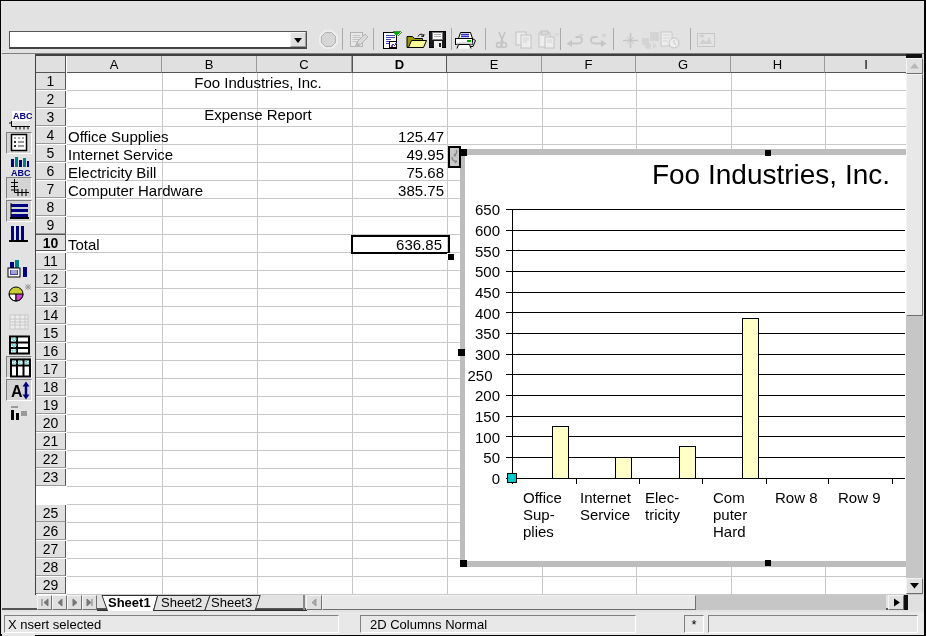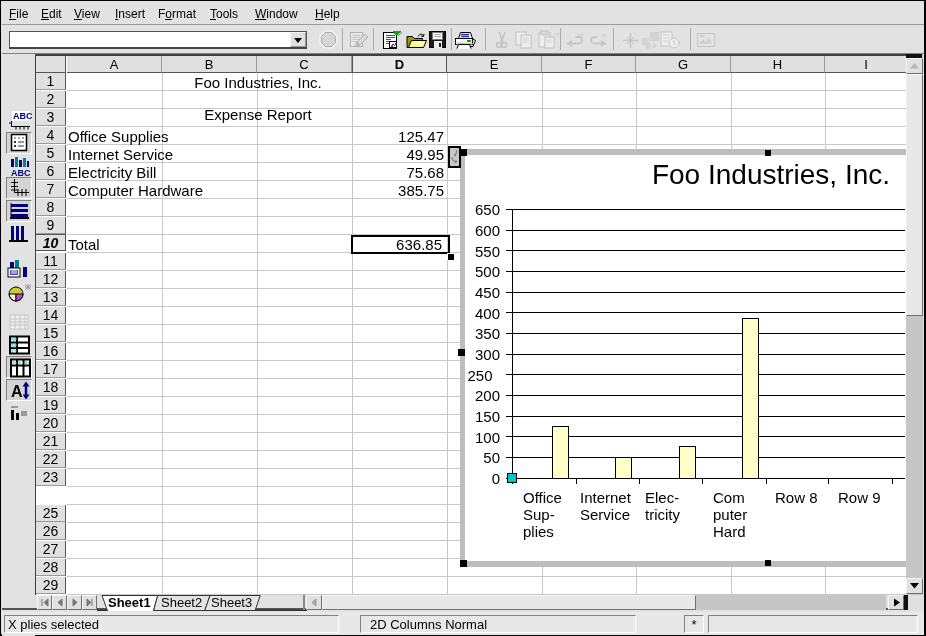--- a/index.html
+++ b/index.html
@@ -42,30 +42,20 @@
 .navb { position:absolute; top:0px; width:15px; height:15px; background:#e0e0e0; border:1px solid; border-color:#f4f4f4 #707070 #707070 #f4f4f4; font-size:8px; text-align:center; line-height:13px; color:#666; }
 .tab { position:absolute; top:0; height:15px; font-size:13px; line-height:15px; padding:0 6px; }
 
 #statusbar { position:absolute; left:1px; top:611px; width:922px; height:23px; background:#e8e8e8; }
 .panel { position:absolute; top:3px; height:18px; border:1px solid; border-color:#808080 #fff #fff #808080; font-size:13px; line-height:17px; padding-left:3px; color:#000; }
 </style>
 </head>
 <body>
 <div id="win">
 
-<div id="menubar">
-  <span style="left:7px"><u>F</u>ile</span>
-  <span style="left:39px"><u>E</u>dit</span>
-  <span style="left:72px"><u>V</u>iew</span>
-  <span style="left:113px"><u>I</u>nsert</span>
-  <span style="left:156px">F<u>o</u>rmat</span>
-  <span style="left:208px"><u>T</u>ools</span>
-  <span style="left:253px"><u>W</u>indow</span>
-  <span style="left:313px"><u>H</u>elp</span>
-</div>
 
 <div id="toolbar">
   <div id="combo">
         <div class="btn"><svg width="14" height="13">
             <polygon points="3,4 11,4 7,9" fill="#000"></polygon>
           </svg></div>
       </div>
   <div id="tbicons">
 
   <svg class="a" style="left:317px;top:5px" width="20" height="20">
@@ -312,21 +302,21 @@
 
   <div class="rhead" style="top:17px;">1</div>
   <div class="rhead" style="top:35px;">2</div>
   <div class="rhead" style="top:53px;">3</div>
   <div class="rhead" style="top:71px;">4</div>
   <div class="rhead" style="top:89px;">5</div>
   <div class="rhead" style="top:107px;">6</div>
   <div class="rhead" style="top:125px;">7</div>
   <div class="rhead" style="top:143px;">8</div>
   <div class="rhead" style="top:161px;">9</div>
-  <div class="rhead" style="top:179px; font-weight:bold; border-top:1px solid #555; border-bottom:1px solid #555; margin-top:-1px;font-style:italic;">10</div>
+  <div class="rhead" style="top:179px; font-weight:bold; border-top:1px solid #555; border-bottom:1px solid #555; margin-top:-1px;">10</div>
   <div class="rhead" style="top:197px;">11</div>
   <div class="rhead" style="top:215px;">12</div>
   <div class="rhead" style="top:233px;">13</div>
   <div class="rhead" style="top:251px;">14</div>
   <div class="rhead" style="top:269px;">15</div>
   <div class="rhead" style="top:287px;">16</div>
   <div class="rhead" style="top:305px;">17</div>
   <div class="rhead" style="top:323px;">18</div>
   <div class="rhead" style="top:341px;">19</div>
   <div class="rhead" style="top:359px;">20</div>
@@ -485,19 +475,19 @@
   <div class="a" style="left:320px; top:0; width:374px; height:15px; background:#e8e8e8; border:1px solid; border-color:#f4f4f4 #707070 #707070 #f4f4f4;"></div>
   <div class="a" style="left:694px; top:0; width:190px; height:15px; background:#c6c6c6;"></div>
   <div class="navb" style="left:886px; width:16px;"><svg width="14" height="13">
           <polygon points="5,2.5 11,6.5 5,10.5" fill="#000"></polygon>
         </svg></div>
   <div class="a" style="left:902px; top:0; width:4px; height:15px; background:#111;"></div>
   <div class="a" style="left:906px; top:0; width:16px; height:15px; background:#e0e0e0;"></div>
 </div>
 
 <div id="statusbar">
-  <div class="panel" style="left:2px; width:335px;">X plies selected</div>
+  <div class="panel" style="left:2px; width:335px;">X nsert selected</div>
   <div class="panel" style="left:358px; width:276px;padding-left:9px;">2D Columns Normal</div>
   <div class="panel" style="left:682px; width:20px; text-align:center; padding-left:0;">*</div>
   <div class="panel" style="left:706px; width:210px;"></div>
 </div>
 
 </div>
 
 </body></html>

